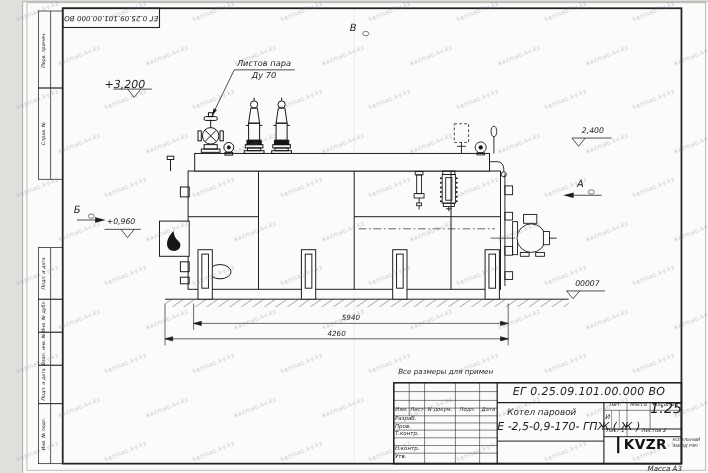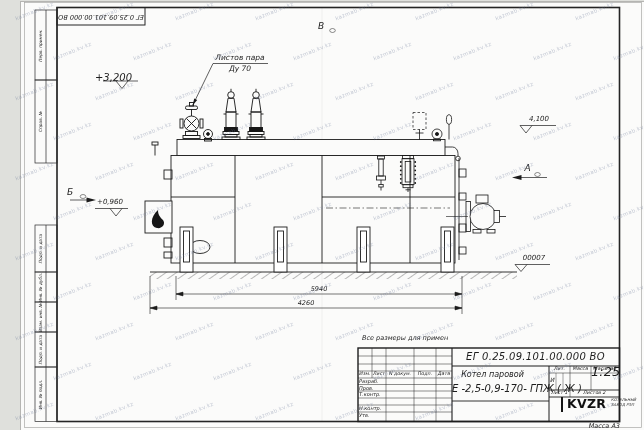--- a/index.html
+++ b/index.html
@@ -286,21 +286,21 @@
       <span>Подп. и дата</span>
     </div>
   <div class="mlabel" style="left:35px;top:367px;width:11px;height:54px;">
       <span>Инв. № подл.</span>
     </div>
 
   <span class="t c" style="left:211px;top:53.5px;width:58px;font-size:7.5px;">Листов пара</span>
   <span class="t c" style="left:211px;top:64.5px;width:58px;font-size:7.5px;">Ду 70</span>
   <span class="t c" style="left:92px;top:72.5px;width:40px;font-size:10px;text-align:right;">+3,200</span>
   <span class="t" style="left:318px;top:21.5px;font-size:9px;">В</span>
-  <span class="t c" style="left:521px;top:116px;width:36px;font-size:7px;">4,100</span>
+  <span class="t c" style="left:521px;top:116px;width:36px;font-size:7px;">2,400</span>
   <span class="t" style="left:524.5px;top:163.5px;font-size:9px;">А</span>
   <span class="t" style="left:67px;top:187.5px;font-size:9px;">Б</span>
   <span class="t c" style="left:90px;top:199px;width:40px;font-size:7px;">+0,960</span>
   <span class="t c" style="left:516px;top:255px;width:36px;font-size:7px;">00007</span>
   <span class="t c" style="left:289px;top:286px;width:60px;font-size:6.5px;">5940</span>
   <span class="t c" style="left:276px;top:299.5px;width:60px;font-size:6.5px;">4260</span>
   <span class="t" style="left:362px;top:335px;font-size:6.5px;">Все размеры для примен</span>
 
   <span class="t c" style="left:452px;top:352px;width:167px;font-size:10px;letter-spacing:.3px;">ЕГ 0.25.09.101.00.000  ВО</span>
   <span class="t c" style="left:452px;top:371px;width:81px;font-size:8px;">Котел паровой</span>

